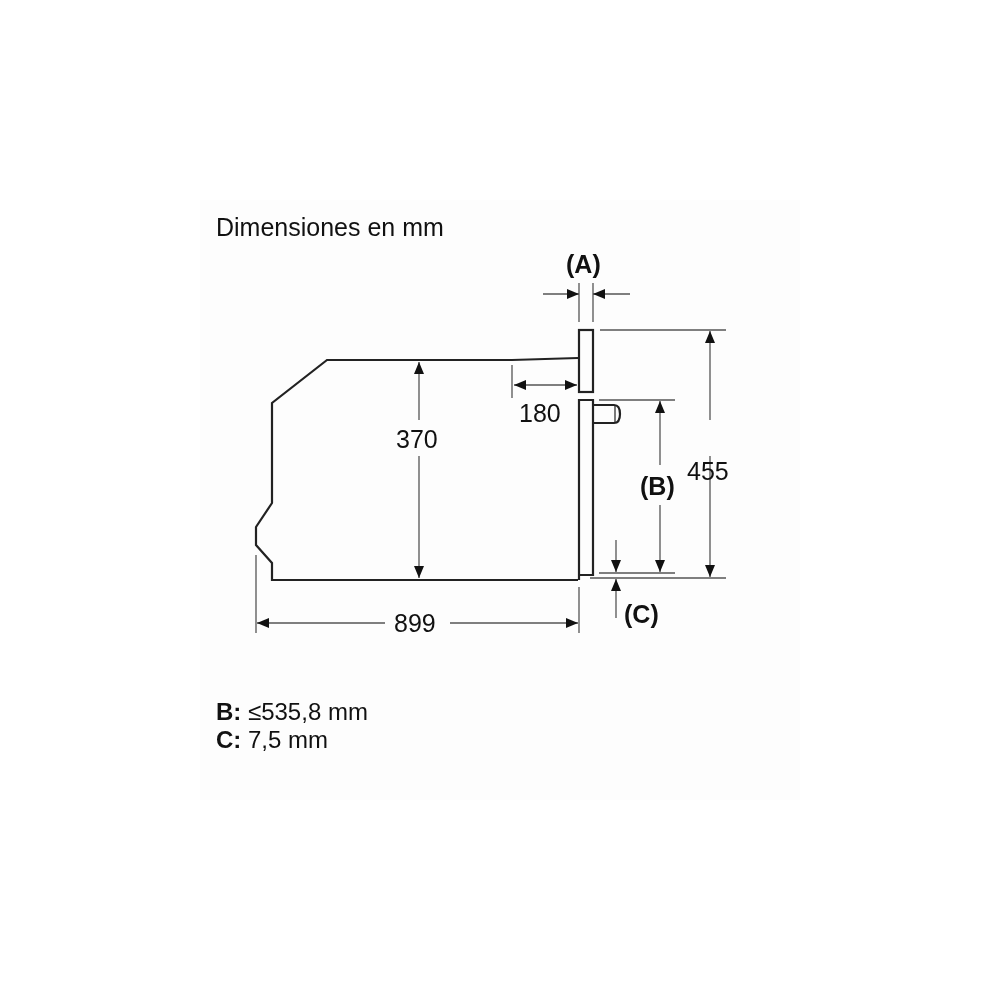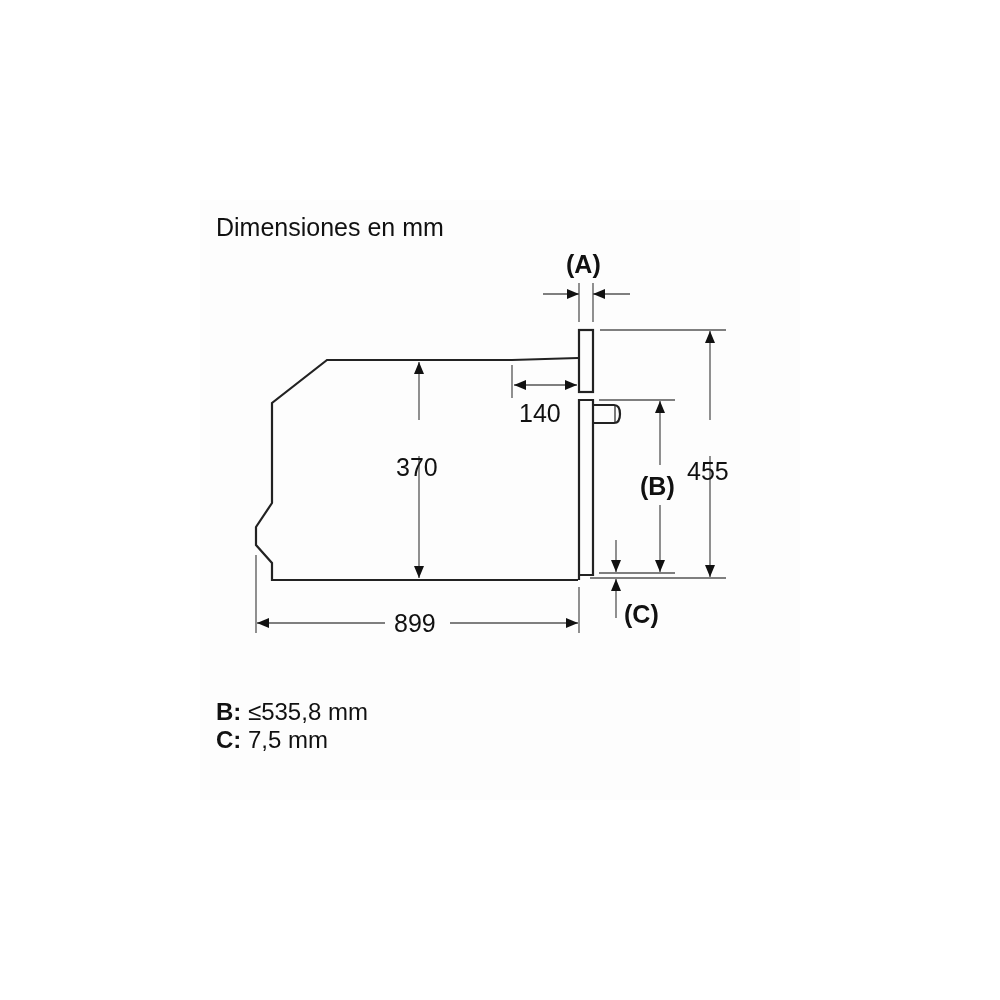--- a/index.html
+++ b/index.html
@@ -69,22 +69,22 @@
       <line x1="616" y1="618" x2="616" y2="579" marker-end="url(#arr)"></line>
 
       <line x1="256" y1="555" x2="256" y2="633"></line>
       <line x1="579" y1="587" x2="579" y2="633"></line>
       <line x1="385" y1="623" x2="257" y2="623" marker-end="url(#arr)"></line>
       <line x1="450" y1="623" x2="578" y2="623" marker-end="url(#arr)"></line>
     </g>
   </svg>
 
   <div class="lbl bold" style="left:566px; top:250px;">(A)</div>
-  <div class="lbl" style="left:519px; top:399px;">140</div>
-  <div class="lbl" style="left:396px; top:425px;margin-top:28px;">370</div>
+  <div class="lbl" style="left:519px; top:399px;">180</div>
+  <div class="lbl" style="left:396px; top:425px;">370</div>
   <div class="lbl" style="left:687px; top:425px;margin-top:32px;">455</div>
   <div class="lbl bold" style="left:640px; top:472px;">(B)</div>
   <div class="lbl bold" style="left:624px; top:600px;">(C)</div>
   <div class="lbl" style="left:394px; top:609px;">899</div>
 
   <div class="legend">
     <div class="legend-row">
       <b>B:</b>
       <span>≤535,8 mm</span>
     </div>

